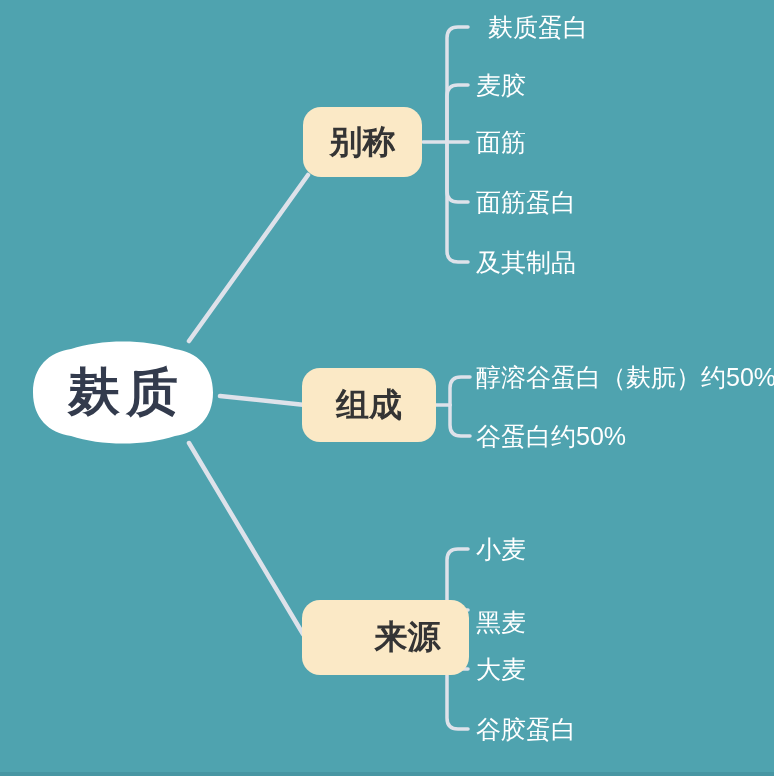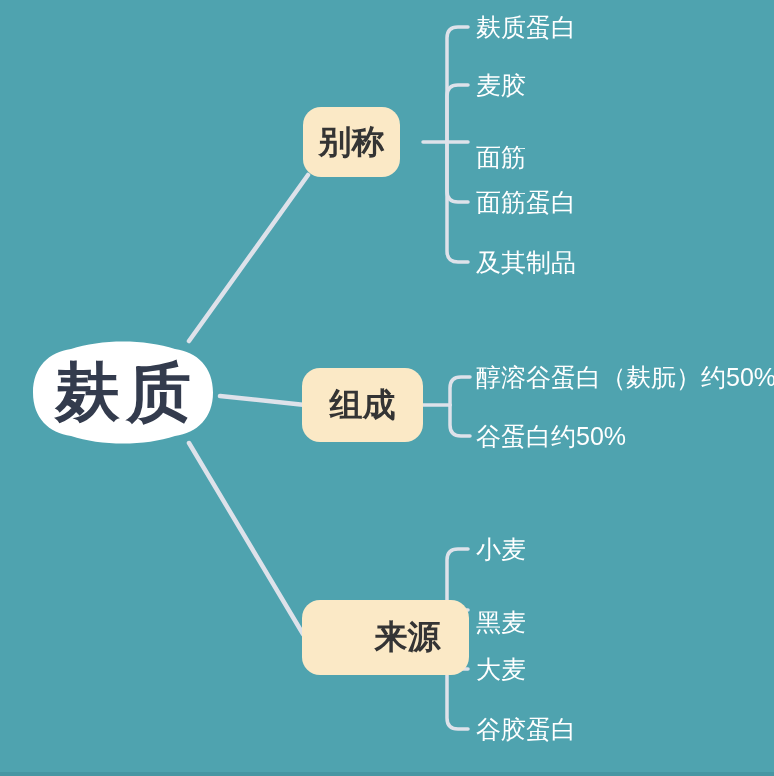--- a/index.html
+++ b/index.html
@@ -43,21 +43,21 @@
     cursor: pointer;
   }
   .root-node svg {
     position: absolute;
     left: 0; top: 0;
     width: 100%; height: 100%;
   }
   .root-label {
     position: relative;
     z-index: 2;
-    font-size: 65px;
+    font-size: 52px;
     font-weight: bold;
     letter-spacing: 6px;
     margin-left: 6px; 
     color: #333B4D;
     white-space: nowrap;
   }
 
   .branch-node {
     position: absolute;
     z-index: 3;
@@ -67,39 +67,39 @@
     align-items: center;
     justify-content: center;
     cursor: pointer;
   }
   .branch-label {
     font-size: 33px;
     font-weight: bold;
     color: #343434;
     white-space: nowrap;
   }
-  #branch-alias   { left: 303px; top: 107px; width: 97px; height: 70px; }
-  #branch-compose { left: 302px; top: 368px; width: 121px; height: 74px; }
+  #branch-alias   { left: 303px; top: 107px; width: 119px; height: 70px; }
+  #branch-compose { left: 302px; top: 368px; width: 134px; height: 74px; }
   #branch-source  { left: 302px; top: 600px; width: 123px; height: 75px; padding-left: 44px; }
 
   .leaf {
     position: absolute;
     left: 476px;
     transform: translateY(-50%);
     z-index: 2;
     font-size: 25px;
     font-weight: 500;
     color: #FFFFFF;
     white-space: nowrap;
     cursor: pointer;
   }
   
-  #leaf-a0 { top: 27px; }
+  #leaf-a0 { top: 27px; margin-left: 12px; }
   #leaf-a1 { top: 85px; }
-  #leaf-a2 { top: 157px; text-align: right; }
+  #leaf-a2 { top: 142px; text-align: right; }
   #leaf-a3 { top: 202px; }
   #leaf-a4 { top: 262px; }
   
   #leaf-c0 { top: 377px; }
   #leaf-c1 { top: 436px; }
   
   #leaf-s0 { top: 549px; }
   #leaf-s1 { top: 610px; margin-top: 12px; }
   #leaf-s2 { top: 669px; text-align: center; }
   #leaf-s3 { top: 729px; }

